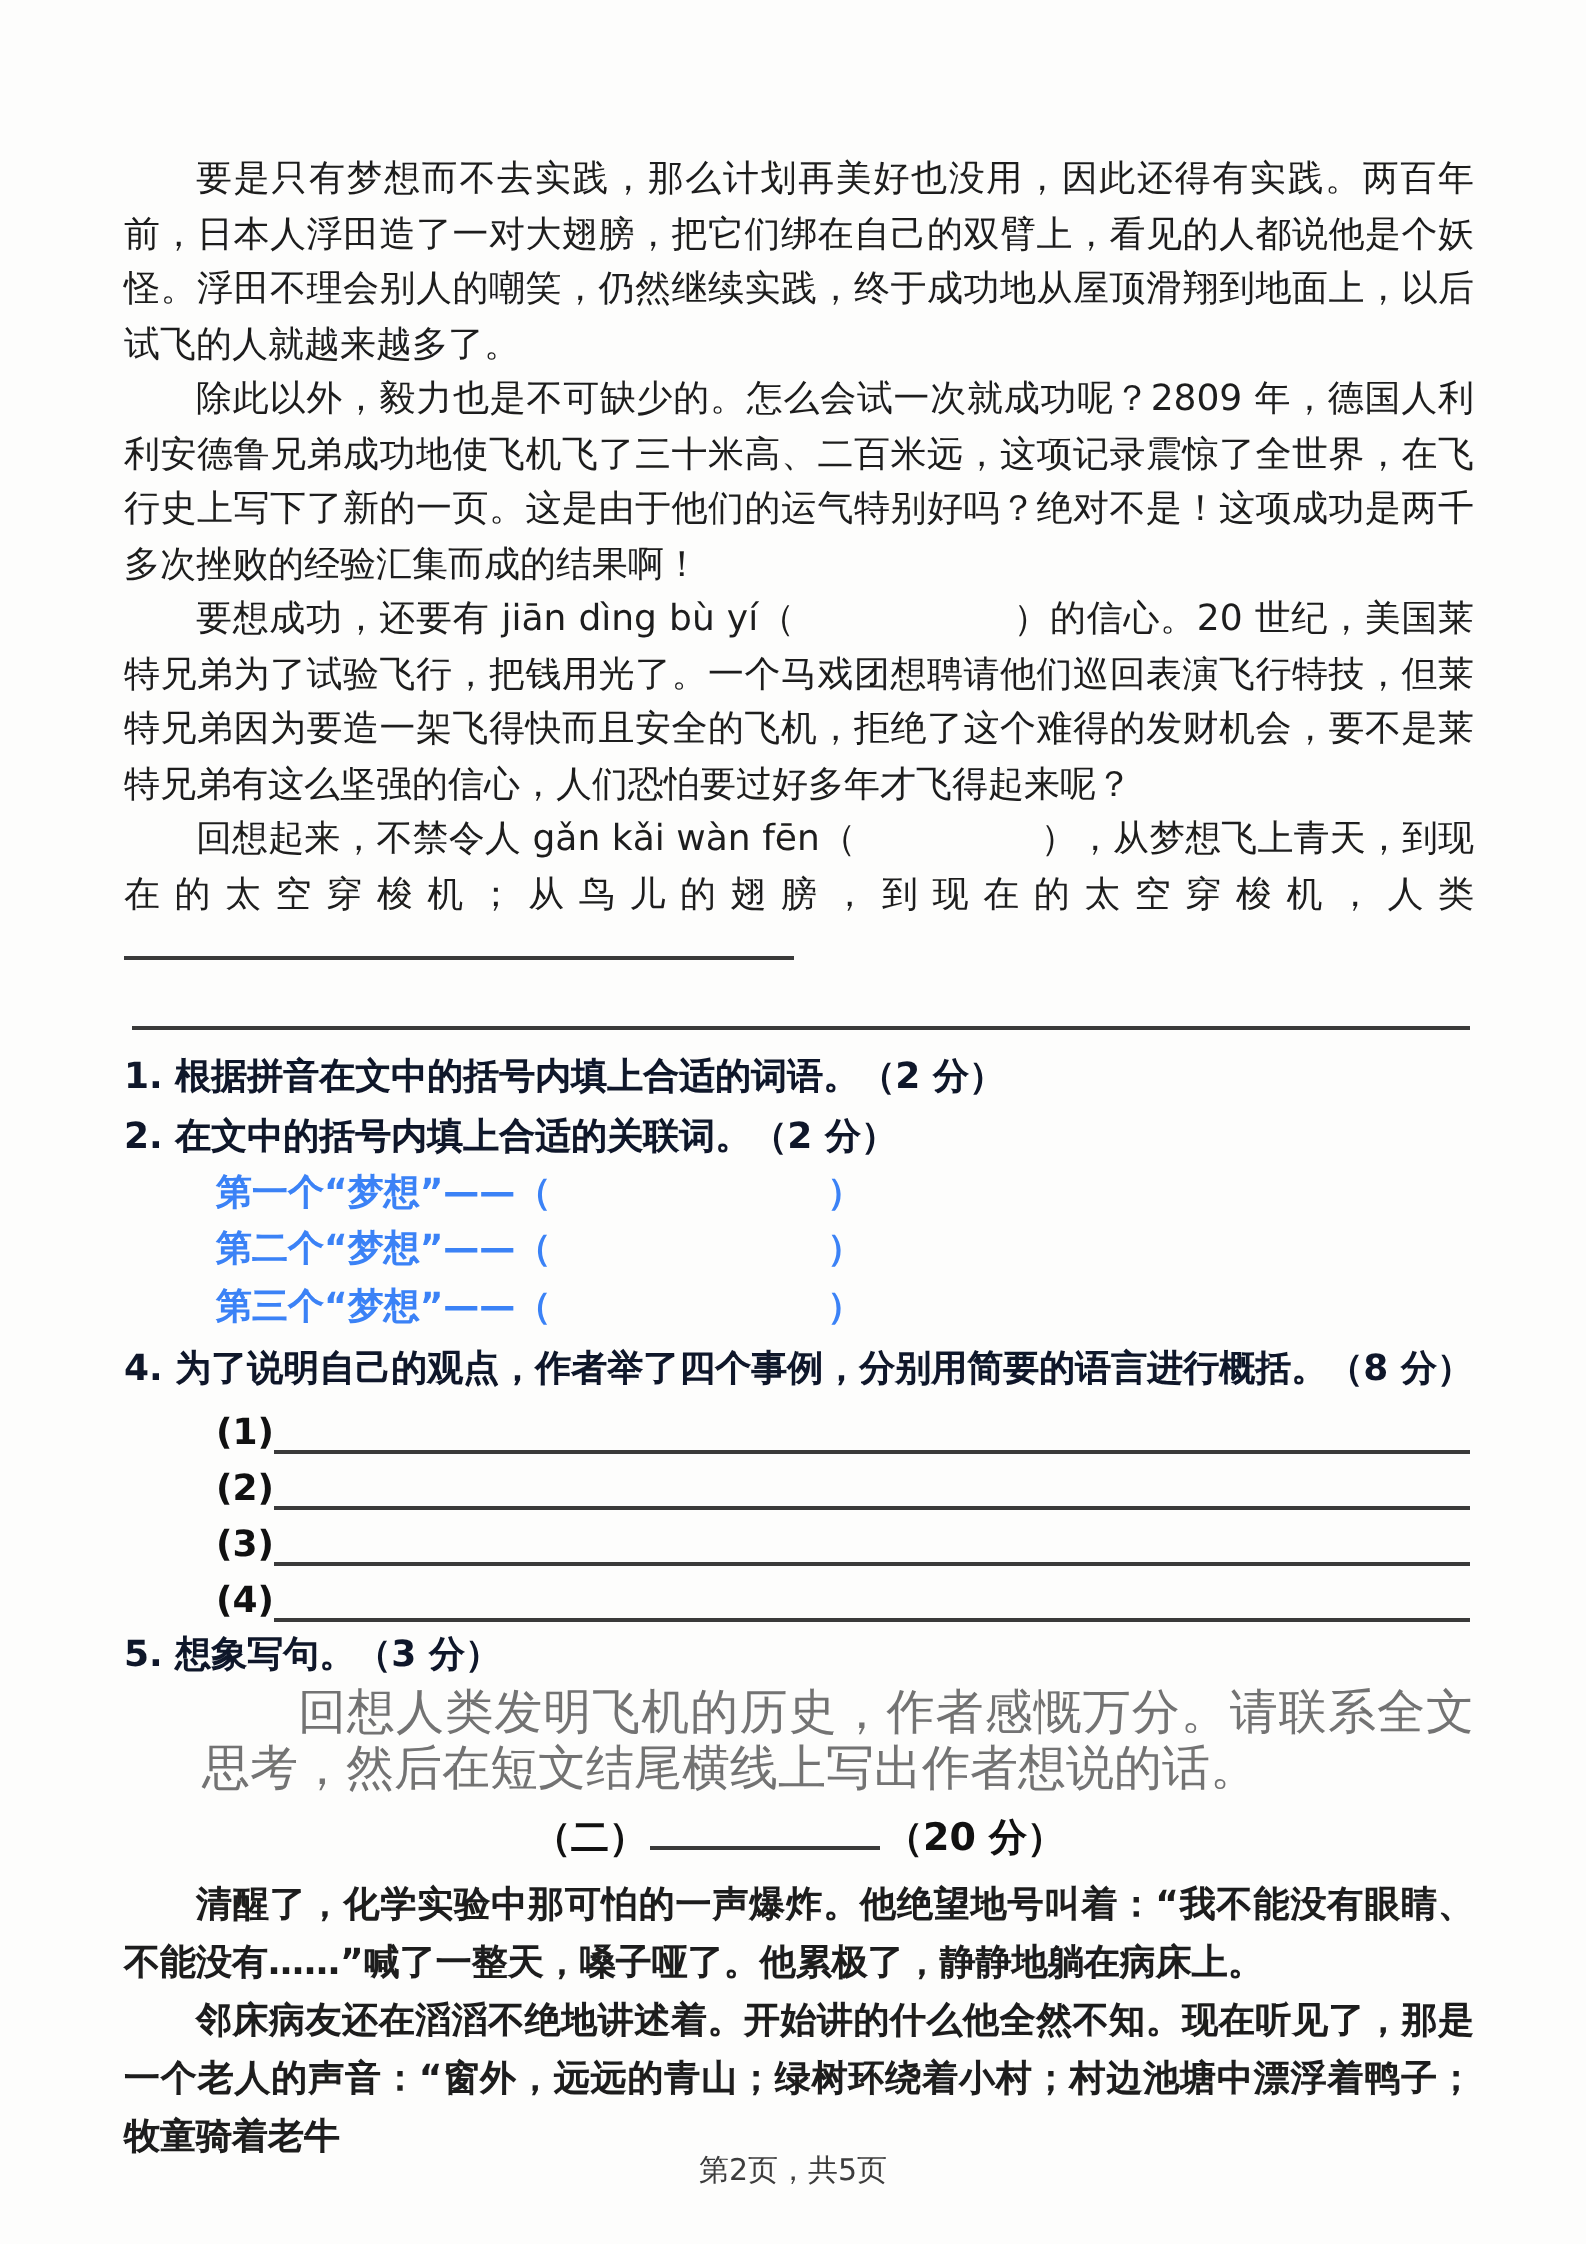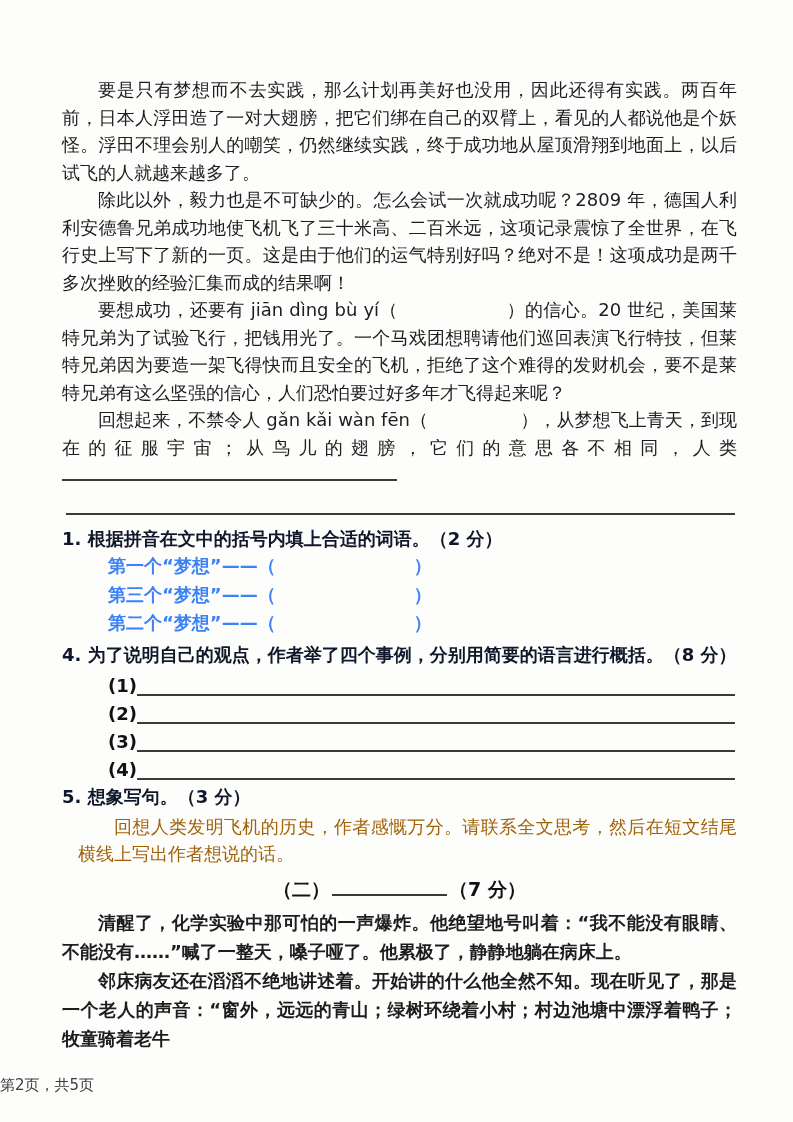--- a/index.html
+++ b/index.html
@@ -72,26 +72,26 @@
     font-size:18px;
     font-weight:bold;
     color:#111;
   }
   .numblank .line{
     flex:1;
     border-bottom:2px solid #3a3a3a;
     height:100%;
   }
   .note{
-    font-size:18px;
+    font-size:24px;
     line-height:27.5px;
     text-align:justify;
     text-indent:2em;
-    margin:2px 0 0 16px;
-    color:#a16207;
+    margin:2px 0 0 39px;
+    color:#737373;
   }
   
   .sec-head{
     text-align:center;
     font-size:19px;
     font-weight:bold;
     color:#111;
     margin:6px 0 4px 0;
     line-height:30px;
   }
@@ -100,44 +100,45 @@
     width:115px;
     border-bottom:2px solid #3a3a3a;
     height:16px;
     vertical-align:baseline;
     margin:0 2px;
   }
   .footer{
     position:absolute;
     left:0;right:0;
     top:1076px;
-    text-align:left;
+    text-align:center;
     font-size:15px;
     color:#3c3c3c;
   }
 </style>
 </head>
 <body>
 
 <div class="sheet">
 
   <p class="para">要是只有梦想而不去实践，那么计划再美好也没用，因此还得有实践。两百年前，日本人浮田造了一对大翅膀，把它们绑在自己的双臂上，看见的人都说他是个妖怪。浮田不理会别人的嘲笑，仍然继续实践，终于成功地从屋顶滑翔到地面上，以后试飞的人就越来越多了。</p>
   <p class="para">除此以外，毅力也是不可缺少的。怎么会试一次就成功呢？2809 年，德国人利利安德鲁兄弟成功地使飞机飞了三十米高、二百米远，这项记录震惊了全世界，在飞行史上写下了新的一页。这是由于他们的运气特别好吗？绝对不是！这项成功是两千多次挫败的经验汇集而成的结果啊！</p>
   <p class="para">要想成功，还要有 jiān dìng bù yí（&nbsp;&nbsp;&nbsp;&nbsp;&nbsp;&nbsp;&nbsp;&nbsp;&nbsp;&nbsp;&nbsp;&nbsp;&nbsp;&nbsp;&nbsp;&nbsp;&nbsp;&nbsp;）的信心。20 世纪，美国莱特兄弟为了试验飞行，把钱用光了。一个马戏团想聘请他们巡回表演飞行特技，但莱特兄弟因为要造一架飞得快而且安全的飞机，拒绝了这个难得的发财机会，要不是莱特兄弟有这么坚强的信心，人们恐怕要过好多年才飞得起来呢？</p>
 
-  <p class="para"><span>回想起来，不禁令人 gǎn kǎi wàn fēn（&nbsp;&nbsp;&nbsp;&nbsp;&nbsp;&nbsp;&nbsp;&nbsp;&nbsp;&nbsp;&nbsp;&nbsp;&nbsp;&nbsp;&nbsp;&nbsp;）</span><span>，从梦想飞上青天，到现在的征服宇宙；从鸟儿的翅膀，它们的意思各不相同，人类</span><span class="inline-blank"></span></p>
+  <p class="para"><span>回想起来，不禁令人 gǎn kǎi wàn fēn（&nbsp;&nbsp;&nbsp;&nbsp;&nbsp;&nbsp;&nbsp;&nbsp;&nbsp;&nbsp;&nbsp;&nbsp;&nbsp;&nbsp;&nbsp;&nbsp;）</span><span>，从梦想飞上青天，到现在的太空穿梭机；从鸟儿的翅膀，到现在的太空穿梭机，人类</span><span class="inline-blank"></span></p>
   <div class="blank-row"></div>
 
   <p class="q"><span>1.</span>&nbsp;<span>根据拼音在文中的括号内填上合适的词语。（2 分）</span></p>
 
+  <p class="q"><span>2.</span>&nbsp;<span>在文中的括号内填上合适的关联词。（2 分）</span></p>
 
 
   <div class="sub"><span>第一个“梦想”——（</span><span class="gap"></span><span>）</span></div>
+  <div class="sub"><span>第二个“梦想”——（</span><span class="gap"></span><span>）</span></div>
   <div class="sub"><span>第三个“梦想”——（</span><span class="gap"></span><span>）</span></div>
-  <div class="sub"><span>第二个“梦想”——（</span><span class="gap"></span><span>）</span></div>
 
   <p class="q"><span>4.</span>&nbsp;<span>为了说明自己的观点，作者举了四个事例，分别用简要的语言进行概括。（8 分）</span></p>
 
   <div class="numblank">
       <span>(1)</span>
       <span class="line"></span>
     </div>
   <div class="numblank">
       <span>(2)</span>
       <span class="line"></span>
@@ -148,19 +149,19 @@
     </div>
   <div class="numblank">
       <span>(4)</span>
       <span class="line"></span>
     </div>
 
   <p class="q"><span>5.</span>&nbsp;<span>想象写句。（3 分）</span></p>
 
   <p class="note">回想人类发明飞机的历史，作者感慨万分。请联系全文思考，然后在短文结尾横线上写出作者想说的话。</p>
 
-  <div class="sec-head"><span>（二）</span><span class="sec-blank"></span><span>（7 分）</span></div>
+  <div class="sec-head"><span>（二）</span><span class="sec-blank"></span><span>（20 分）</span></div>
 
   <p class="para para-wide">清醒了，化学实验中那可怕的一声爆炸。他绝望地号叫着：“我不能没有眼睛、不能没有……”喊了一整天，嗓子哑了。他累极了，静静地躺在病床上。</p>
   <p class="para para-wide">邻床病友还在滔滔不绝地讲述着。开始讲的什么他全然不知。现在听见了，那是一个老人的声音：“窗外，远远的青山；绿树环绕着小村；村边池塘中漂浮着鸭子；牧童骑着老牛</p>
 
   <div class="footer">第2页，共5页</div>
 </div>
 
 </body></html>

